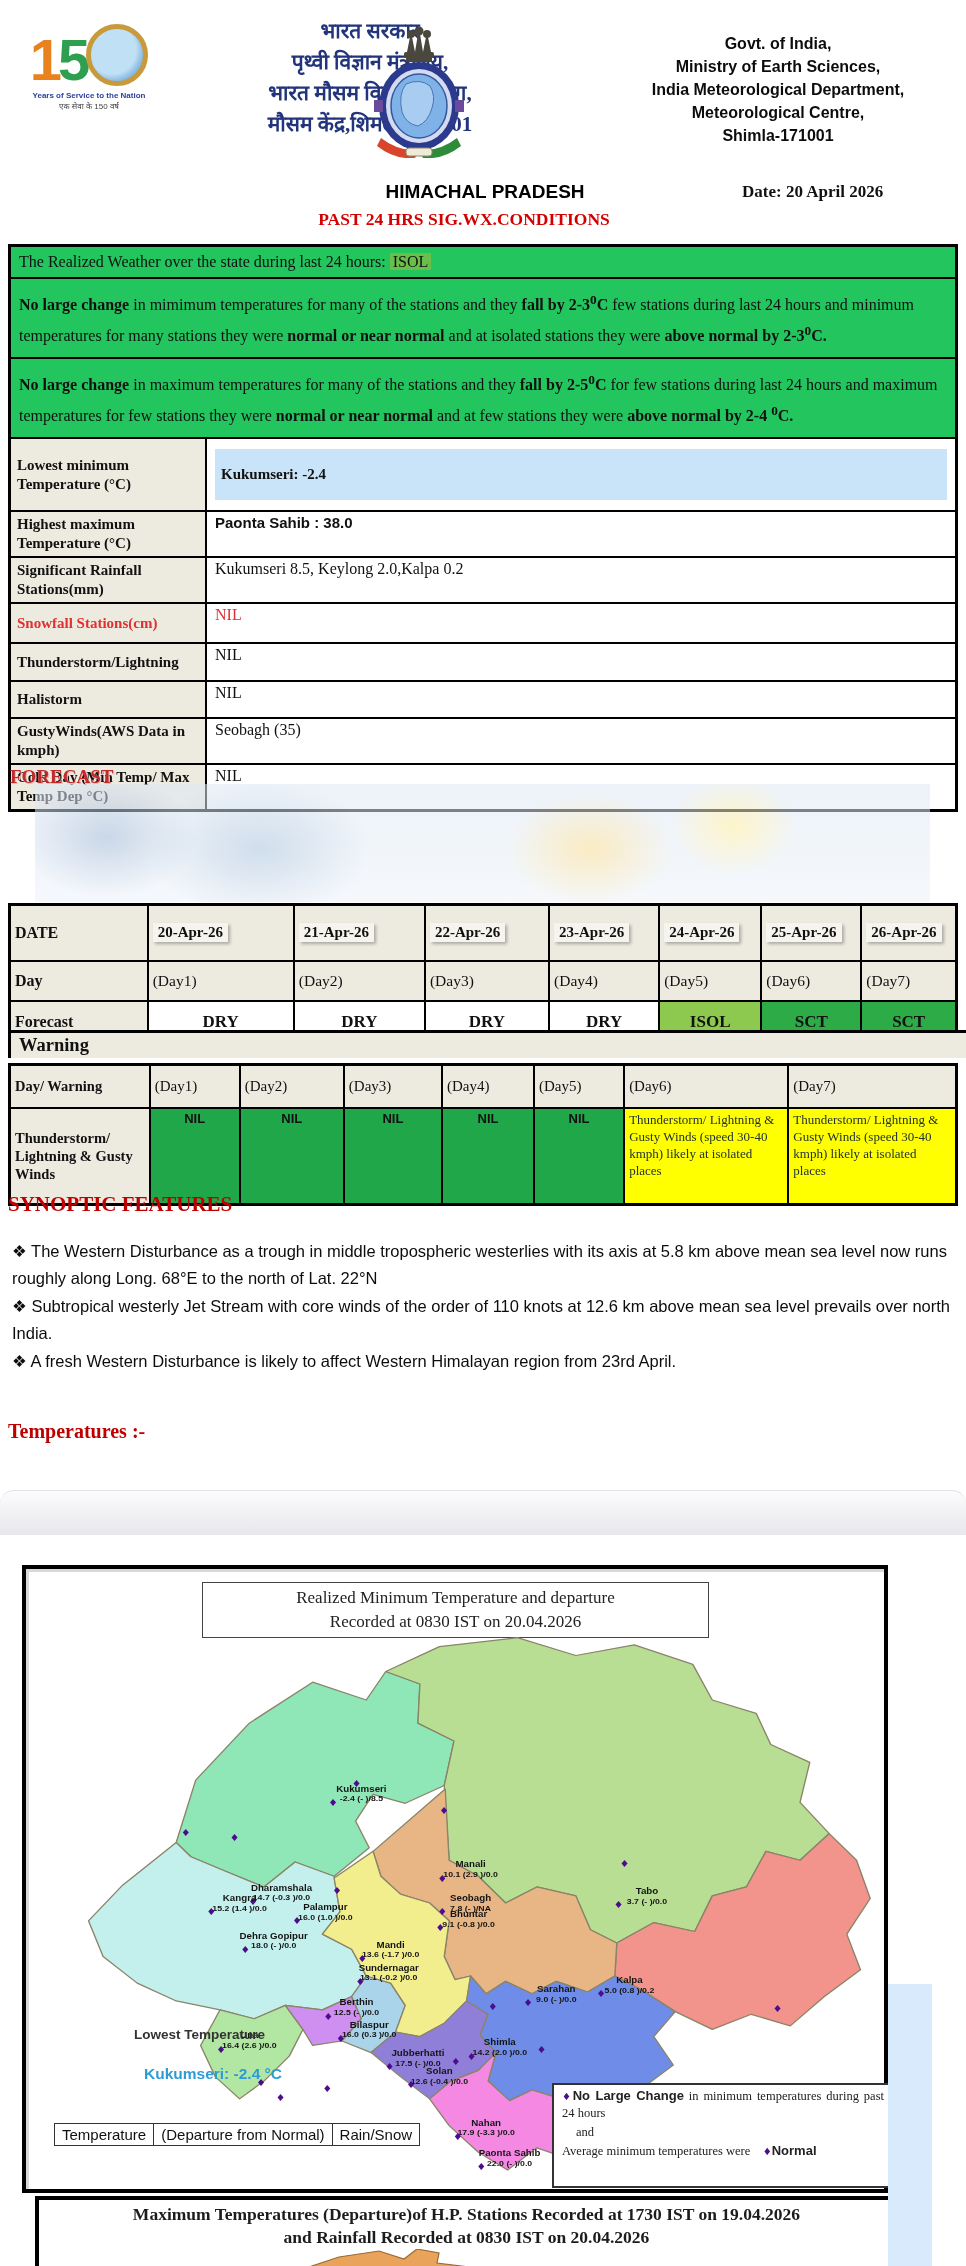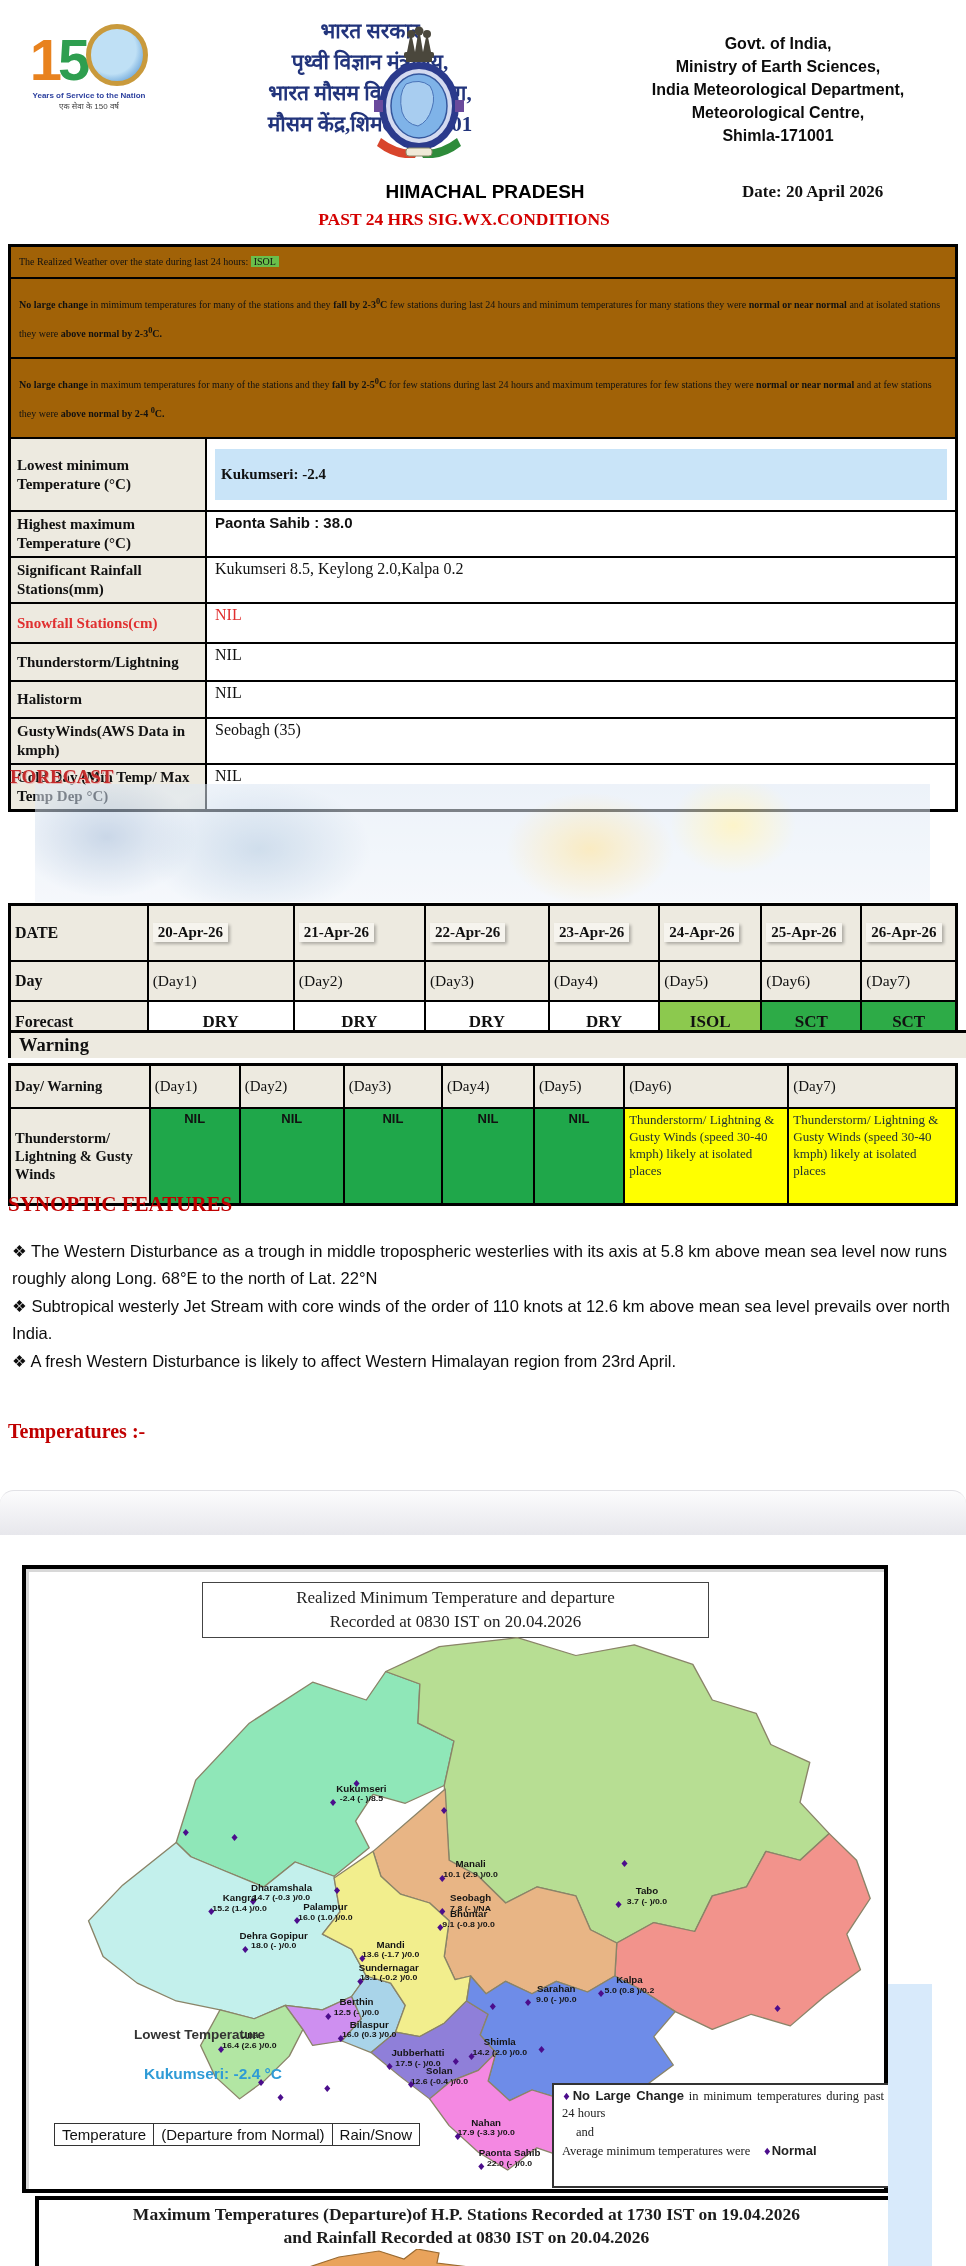--- a/index.html
+++ b/index.html
@@ -25,21 +25,21 @@
        font-family:"Liberation Sans",sans-serif;font-weight:bold;font-size:16px;line-height:23px;color:#0c0c0c;}
   .stateline{position:absolute;left:250px;top:181px;width:470px;text-align:center;
        font-family:"Liberation Sans",sans-serif;font-weight:bold;font-size:19px;color:#000;}
   .dateline{position:absolute;left:742px;top:182px;font-weight:bold;font-size:17px;font-family:"Liberation Serif",serif;}
   .h-red1{position:absolute;left:0;top:209px;width:912px;text-align:center;color:var(--red);
        font-weight:bold;font-size:17.5px;font-family:"Liberation Serif",serif;margin-left:8px;}
   
   table{border-collapse:collapse;}
   #cond{position:absolute;left:8px;top:244px;width:950px;border:3px solid #000;}
   #cond td{border:2px solid #000;vertical-align:middle;}
-  #cond .para{padding:2px 8px;font-size:10px;line-height:25.5px;background:#a16207;font-family:Liberation Serif, serif;}
+  #cond .para{padding:2px 8px;font-size:16px;line-height:25.5px;background:#22c55e;font-family:Liberation Serif, serif;}
   #cond .lbl{background:var(--beige);font-weight:bold;font-size:15px;line-height:19px;
              width:182px;padding:3px 6px;}
   #cond .val{padding:2px 8px;font-size:16px;background:#fff;vertical-align:top;}
   .red-t{color:#E03030;}
   .hl-blue{background:var(--lightblue);display:block;padding:17px 6px;margin:8px 0;
            font-family:Liberation Serif, serif;font-weight:bold;font-size:15px;}
   .val-sans-b{font-family:"Liberation Sans",sans-serif;font-weight:bold;font-size:15px;}
   .hl-green{background:var(--isolinline);padding:0 3px;}
   
   .photo-strip{position:absolute;left:35px;top:784px;width:895px;height:118px;opacity:.55;

